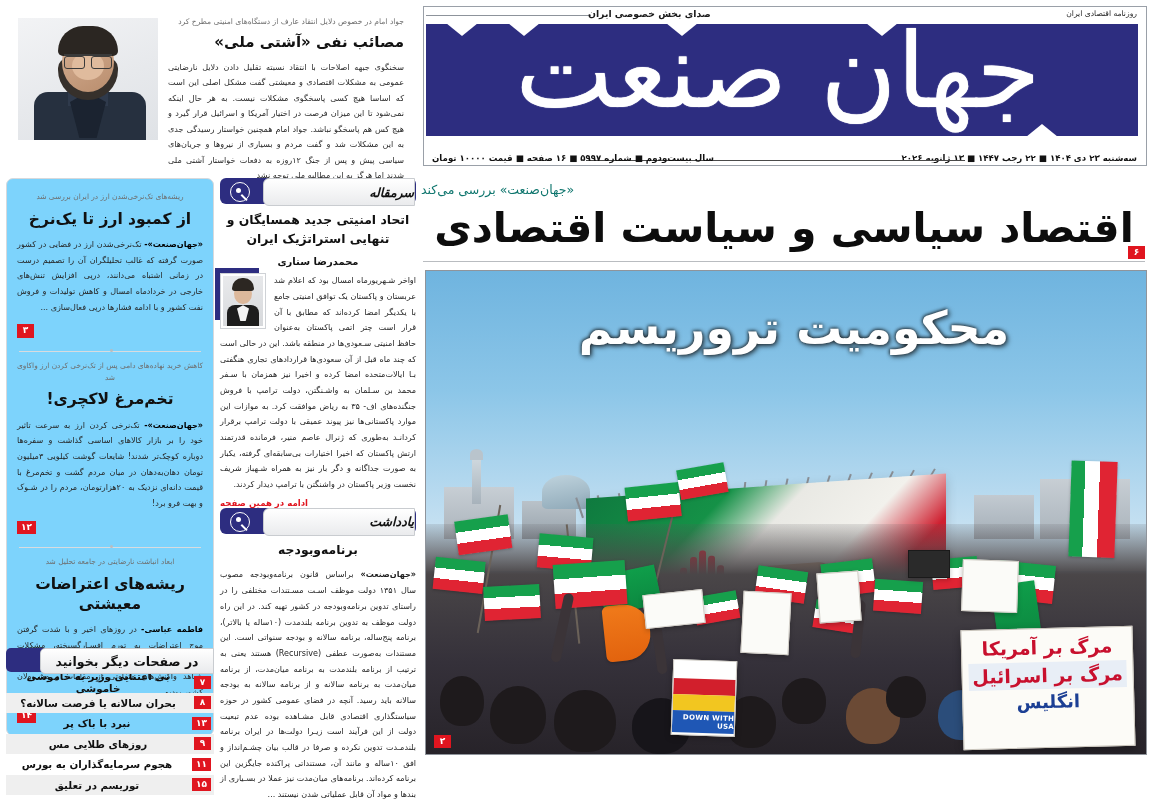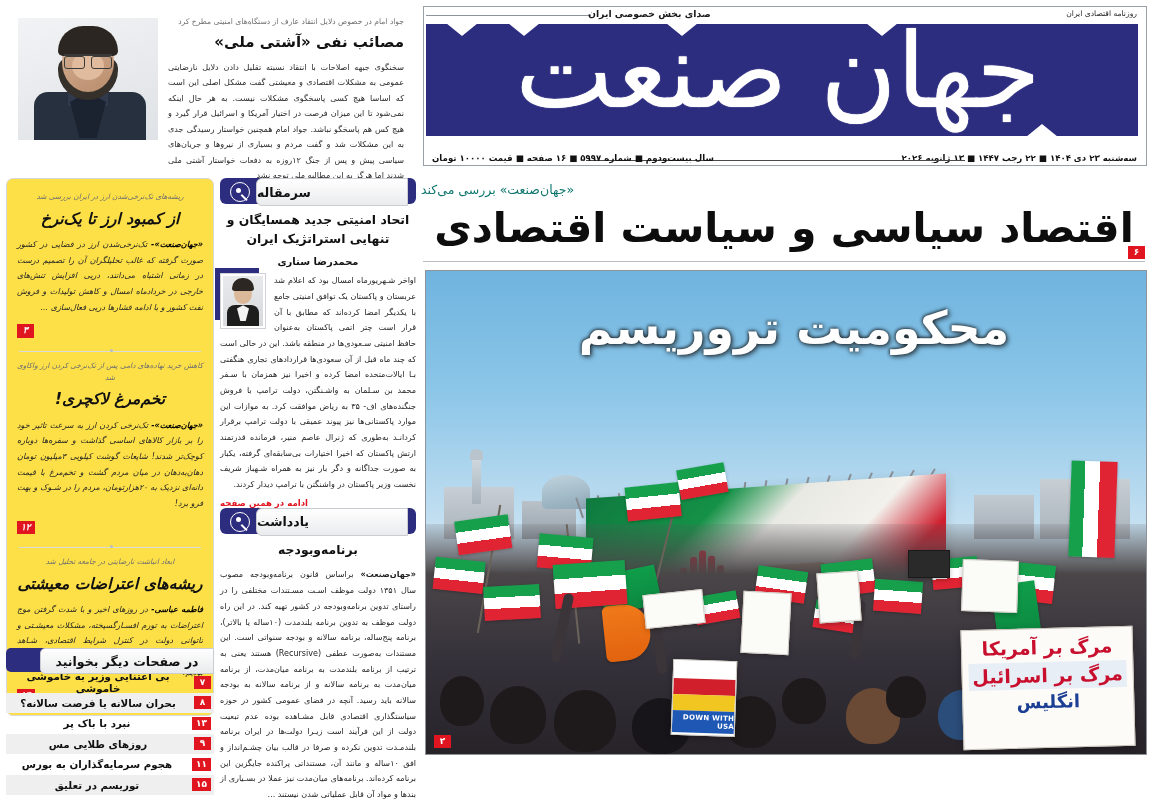--- a/index.html
+++ b/index.html
@@ -60,21 +60,21 @@
   }
   .logo-notch{position:absolute;bottom:-1px;width:0;height:0;border-left:16px solid transparent;border-right:16px solid transparent;border-bottom:13px solid #ffffff;}
   .logo-notch.t{bottom:auto;top:-1px;border-bottom:none;border-top:13px solid #ffffff;}
   .dateline{position:absolute;left:8px;right:8px;bottom:4px;height:16px;}
   .dl-right{position:absolute;right:6px;top:1px;font-size:8.6px;font-weight:bold;color:#111;direction:rtl;}
   .dl-left{position:absolute;left:6px;top:1px;font-size:8.6px;font-weight:bold;color:#111;direction:rtl;}
   .dl-rule{position:absolute;left:160px;right:178px;top:8px;height:1px;background:#4a4a4a;}
 
   
   .col1{position:absolute;left:6px;top:178px;width:208px;}
-  .cardbox{border:1px solid #d7d9dc;border-radius:7px;padding:8px 10px 6px;background:#fde047;font-style:italic;}
+  .cardbox{border:1px solid #d7d9dc;border-radius:7px;padding:8px 10px 6px;background:#7dd3fc;}
   .c1-item{padding:4px 0 6px;position:relative;}
   .c1-sep{height:1px;background:#d9dbde;margin:7px 2px 4px;position:relative;}
   .c1-sep:after{content:"";position:absolute;left:50%;top:-1.5px;width:3px;height:3px;background:#b9bcc0;border-radius:50%;}
   .c1-kicker{font-size:7.4px;color:#6e6e6e;text-align:center;line-height:1.6;margin-bottom:6px;}
   .c1-title{font-size:15.5px;font-weight:bold;color:#111;text-align:center;line-height:1.3;margin-bottom:8px;}
   .c1-body{font-size:8.05px;color:#242424;line-height:1.95;text-align:justify;text-align-last:right;direction:rtl;}
   .c1-body b{font-weight:bold;color:#000;}
   .pgbadge{display:inline-block;background:#e0151f;color:#fff;font-size:9px;font-weight:bold;
     padding:1px 4px;line-height:1.25;min-width:9px;text-align:center;}
   .pg-left{margin-top:3px;}
@@ -88,22 +88,22 @@
   .idx-head-txt{font-size:12.5px;font-weight:bold;color:#111;}
   .idx-row{display:flex;align-items:center;height:20.5px;gap:7px;padding:0 3px;direction:rtl;}
   .idx-row.alt{background:#efefef;}
   .idx-num{flex:0 0 auto;}
   .idx-txt{flex:1 1 auto;font-size:10.3px;font-weight:bold;color:#101010;text-align:center;}
 
   
   .col2{position:absolute;left:220px;top:178px;width:196px;}
   .sechead{position:relative;height:26px;margin-bottom:7px;}
   .sechead-bg{position:absolute;right:0;top:0;width:196px;height:26px;background:#2d2d80;border-radius:6px;}
-  .sechead-plate{position:absolute;right:8px;top:0;width:150px;height:26px;background:linear-gradient(180deg,#ffffff,#eaebed);
-    border:1px solid #c9ccd0;border-radius:6px 0 0 6px;display:flex;align-items:center;justify-content:flex-end;}
+  .sechead-plate{position:absolute;right:1px;top:0;width:150px;height:26px;background:linear-gradient(180deg,#ffffff,#eaebed);
+    border:1px solid #c9ccd0;border-radius:6px 0 0 6px;display:flex;align-items:center;justify-content:flex-start;font-style:italic;}
   .sechead-txt{font-size:12.5px;font-weight:bold;color:#111;}
   .sechead-icon{position:absolute;left:10px;top:4px;width:18px;height:18px;border-radius:50%;
     border:1.8px solid #ffffff;background:#2d2d80;}
   .sechead-icon:after{content:"";position:absolute;left:4.5px;top:4.5px;width:5px;height:5px;border-radius:50%;background:#fff;}
   .sechead-icon:before{content:"";position:absolute;left:11px;top:11px;width:8px;height:2.2px;background:#fff;transform:rotate(45deg);transform-origin:0 0;}
 
   .c2-title{font-size:12.4px;font-weight:bold;color:#111;text-align:center;line-height:1.5;margin:2px 0 8px;}
   .c2-author{font-size:10px;font-weight:bold;color:#111;text-align:center;margin-bottom:6px;}
   .c2-portrait{float:left;width:46px;height:56px;margin:0 8px 4px 0;position:relative;}
   .c2-portrait .shadow{position:absolute;left:-5px;top:-5px;width:44px;height:52px;background:#2d2d80;}

